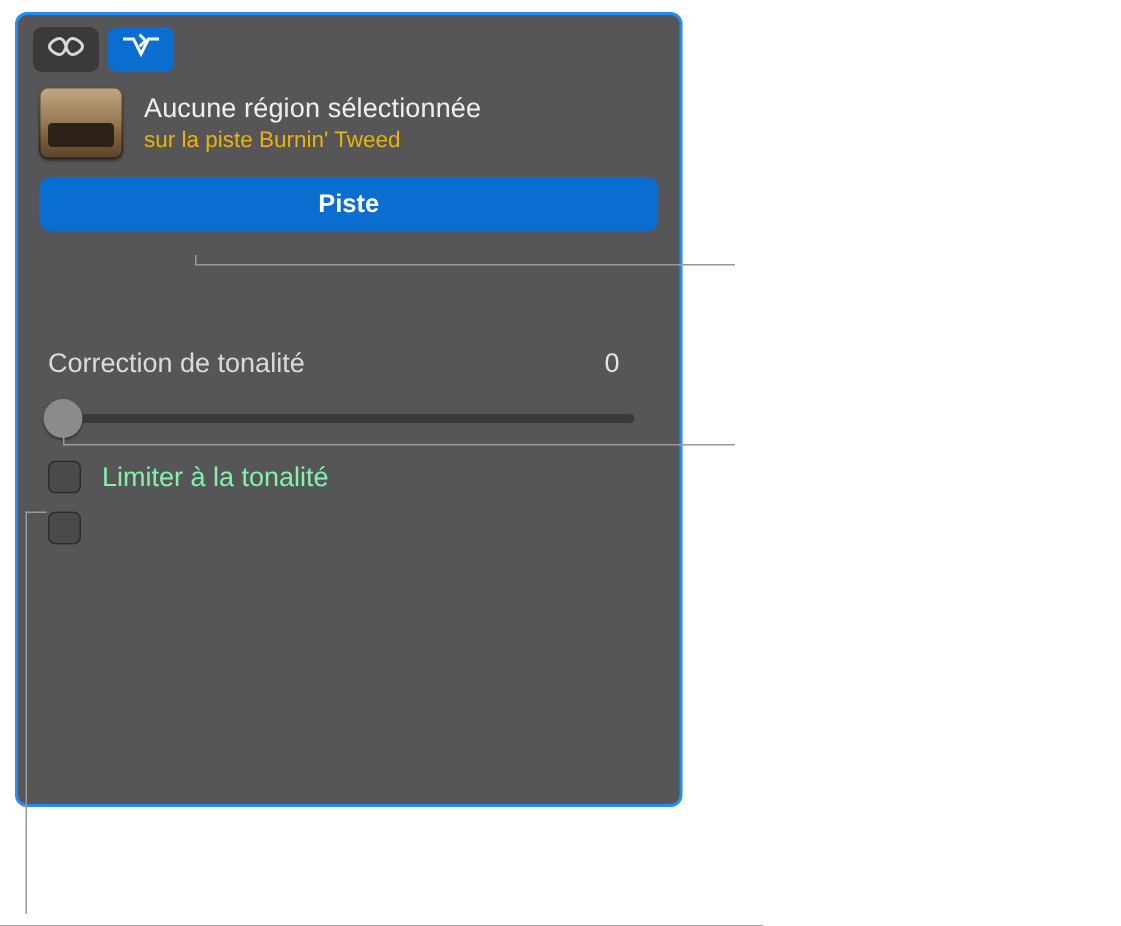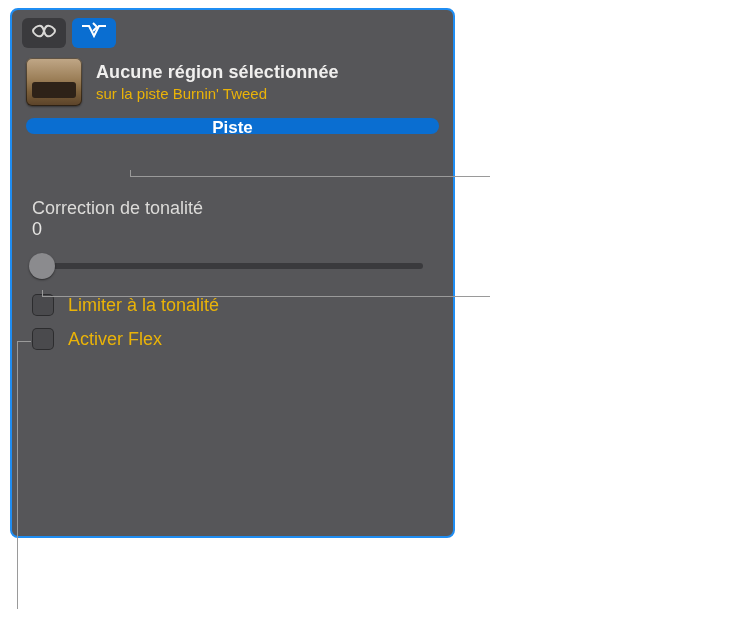--- a/index.html
+++ b/index.html
@@ -54,36 +54,36 @@
     }
     .track-thumb::after{
       content:"";
       position:absolute;
       left:6px; right:6px; bottom:8px; height:16px;
       background:#2e2218;
       border-radius:3px;
     }
     .header-text .title {
       font-size: 18px;
-      font-weight: 700;
+      font-weight: 400;
       color:#f0efee;
       letter-spacing: .1px;
     }
     .header-text .subtitle {
       font-size: 15px;
       color:#eab308;
       margin-top:2px;
     }
 
     .seg {
-      margin: 4px 14px 14px 14px;
+      margin: 4px 14px 28px 14px;
       display: flex;
       background: #0c4a6e;
       border-radius: 8px;
-      height: 16px;
+      height: 36px;
       overflow: hidden;
     }
     .seg button {
       flex: 1;
       border: none;
       background: transparent;
       color: #e7e6e4;
       font-size: 17px;
       cursor: pointer;
     }
@@ -104,21 +104,20 @@
     .callout-under-tabs::before{
       content:"";position:absolute;left:0;top:-6px;width:1px;height:7px;background:#9a9a9a;
     }
 
     .param-row {
       display: flex;
       justify-content: space-between;
       padding: 50px 40px 6px 20px;
       font-size: 18px;
       color:#dcdbd9;
-      flex-direction:column;
     }
     .param-value { color:#e7e6e4; }
 
     .slider-wrap {
       position: relative;
       margin: 6px 22px 8px 22px;
       height: 28px;
     }
     .slider-track {
       position: absolute;
@@ -159,21 +158,21 @@
     }
     .checkbox {
       width: 22px;
       height: 22px;
       border-radius: 5px;
       background: #4a4a4d;
       box-shadow: inset 0 0 0 1px rgba(0,0,0,.4);
     }
     .check-label {
       font-size: 18px;
-      color:#eab308;
+      color:#86efac;
     }
 
     .callout-left {
       position: absolute;
       left: 17px;
       top: 341px;
       width: 1px;
       height: 268px;
       background: #9a9a9a;
     }
@@ -236,21 +235,20 @@
     <div class="slider-thumb"></div>
   </div>
 
   <div class="check-row">
     <div class="checkbox"></div>
     <div class="check-label">Limiter à la tonalité</div>
   </div>
 
   <div class="check-row">
     <div class="checkbox"></div>
-    <div class="check-label">Activer Flex</div>
   </div>
 
 </div>
 
 <div class="callout-under-tabs"></div>
 <div class="callout-under-slider"></div>
 <div class="callout-left-h"></div>
 <div class="callout-left"></div>
 
 </body></html>

